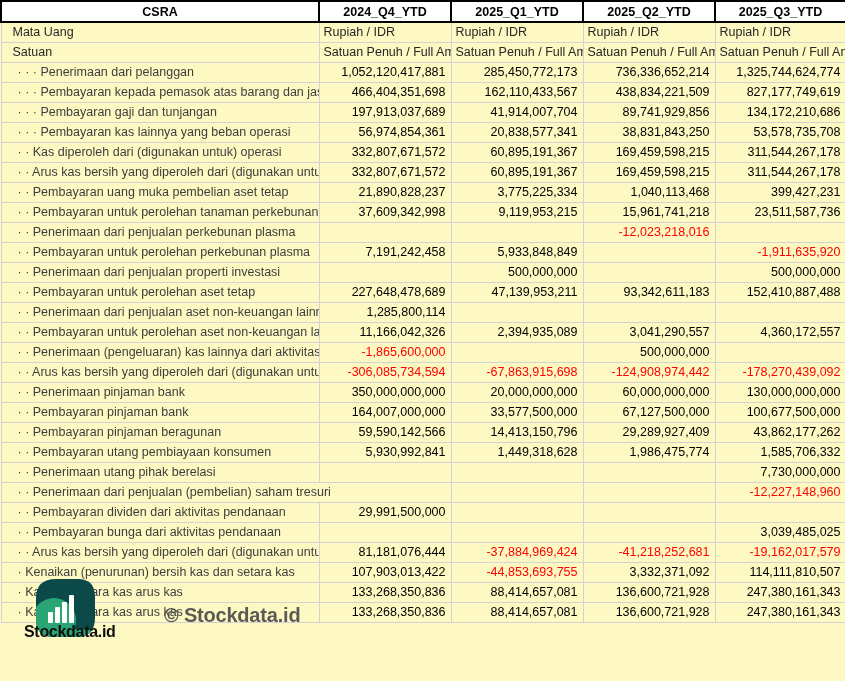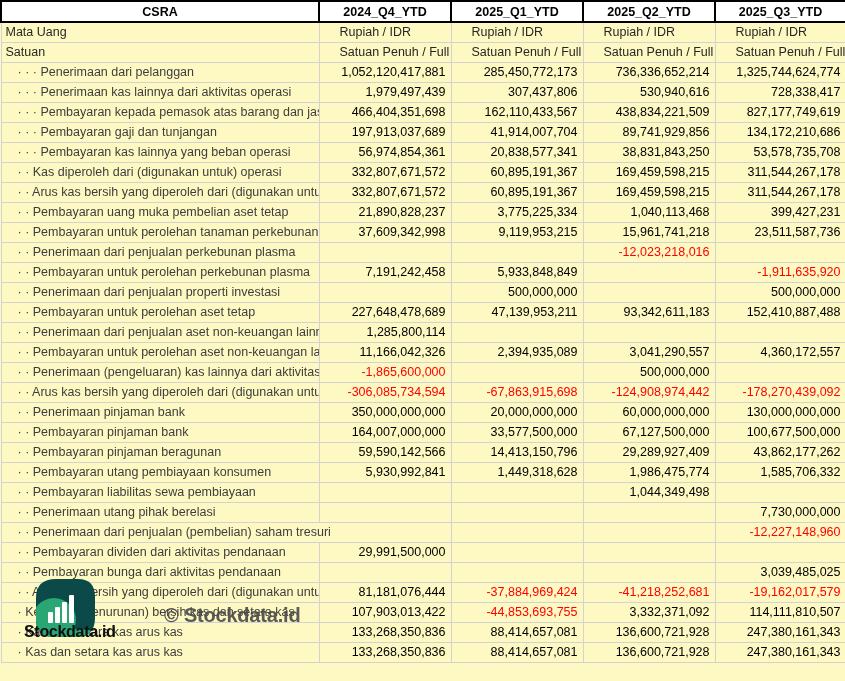--- a/index.html
+++ b/index.html
@@ -36,22 +36,22 @@
     height: 20px;
     border: 1px solid #d2d2d2;
     font-size: 12.5px;
     color: #262626;
     white-space: nowrap;
     overflow: hidden;
     vertical-align: middle;
     background: transparent;
   }
   #sheet td.lbl { padding-left: 16px; text-align: left; color: #3d3d3d; }
-  #sheet td.meta-lbl { padding-left: 4px; color: #262626; }
-  #sheet td.meta-val { padding-left: 20px; color: #262626; }
+  #sheet td.meta-lbl { padding-left: 11px; color: #262626; }
+  #sheet td.meta-val { padding-left: 4px; color: #262626; }
   #sheet td.val {
     padding-right: 5px;
     text-align: right;
     color: #000;
     font-variant-numeric: tabular-nums;
   }
   #sheet td.val.neg { color: #ff0000; }
   
   #sheet td.spill { overflow: visible; position: relative; z-index: 2; border-right: none; }
   #sheet td.after-spill { border-left: none; }
@@ -124,27 +124,20 @@
           <td class="meta-val">Satuan Penuh / Full Amount</td>
         </tr>
         <tr>
           <td class="lbl">· · · Penerimaan dari pelanggan</td>
           <td class="val">1,052,120,417,881</td>
           <td class="val">285,450,772,173</td>
           <td class="val">736,336,652,214</td>
           <td class="val">1,325,744,624,774</td>
         </tr>
         <tr>
-          <td class="lbl">· · · Penerimaan kas lainnya dari aktivitas operasi</td>
-          <td class="val">1,979,497,439</td>
-          <td class="val">307,437,806</td>
-          <td class="val">530,940,616</td>
-          <td class="val">728,338,417</td>
-        </tr>
-        <tr>
           <td class="lbl">· · · Pembayaran kepada pemasok atas barang dan jasa</td>
           <td class="val">466,404,351,698</td>
           <td class="val">162,110,433,567</td>
           <td class="val">438,834,221,509</td>
           <td class="val">827,177,749,619</td>
         </tr>
         <tr>
           <td class="lbl">· · · Pembayaran gaji dan tunjangan</td>
           <td class="val">197,913,037,689</td>
           <td class="val">41,914,007,704</td>
@@ -262,27 +255,20 @@
           <td class="val">14,413,150,796</td>
           <td class="val">29,289,927,409</td>
           <td class="val">43,862,177,262</td>
         </tr>
         <tr>
           <td class="lbl">· · Pembayaran utang pembiayaan konsumen</td>
           <td class="val">5,930,992,841</td>
           <td class="val">1,449,318,628</td>
           <td class="val">1,986,475,774</td>
           <td class="val">1,585,706,332</td>
-        </tr>
-        <tr>
-          <td class="lbl">· · Pembayaran liabilitas sewa pembiayaan</td>
-          <td class="val"></td>
-          <td class="val"></td>
-          <td class="val">1,044,349,498</td>
-          <td class="val"></td>
         </tr>
         <tr>
           <td class="lbl">· · Penerimaan utang pihak berelasi</td>
           <td class="val"></td>
           <td class="val"></td>
           <td class="val"></td>
           <td class="val">7,730,000,000</td>
         </tr>
         <tr>
           <td class="lbl spill">· · Penerimaan dari penjualan (pembelian) saham tresuri</td>

